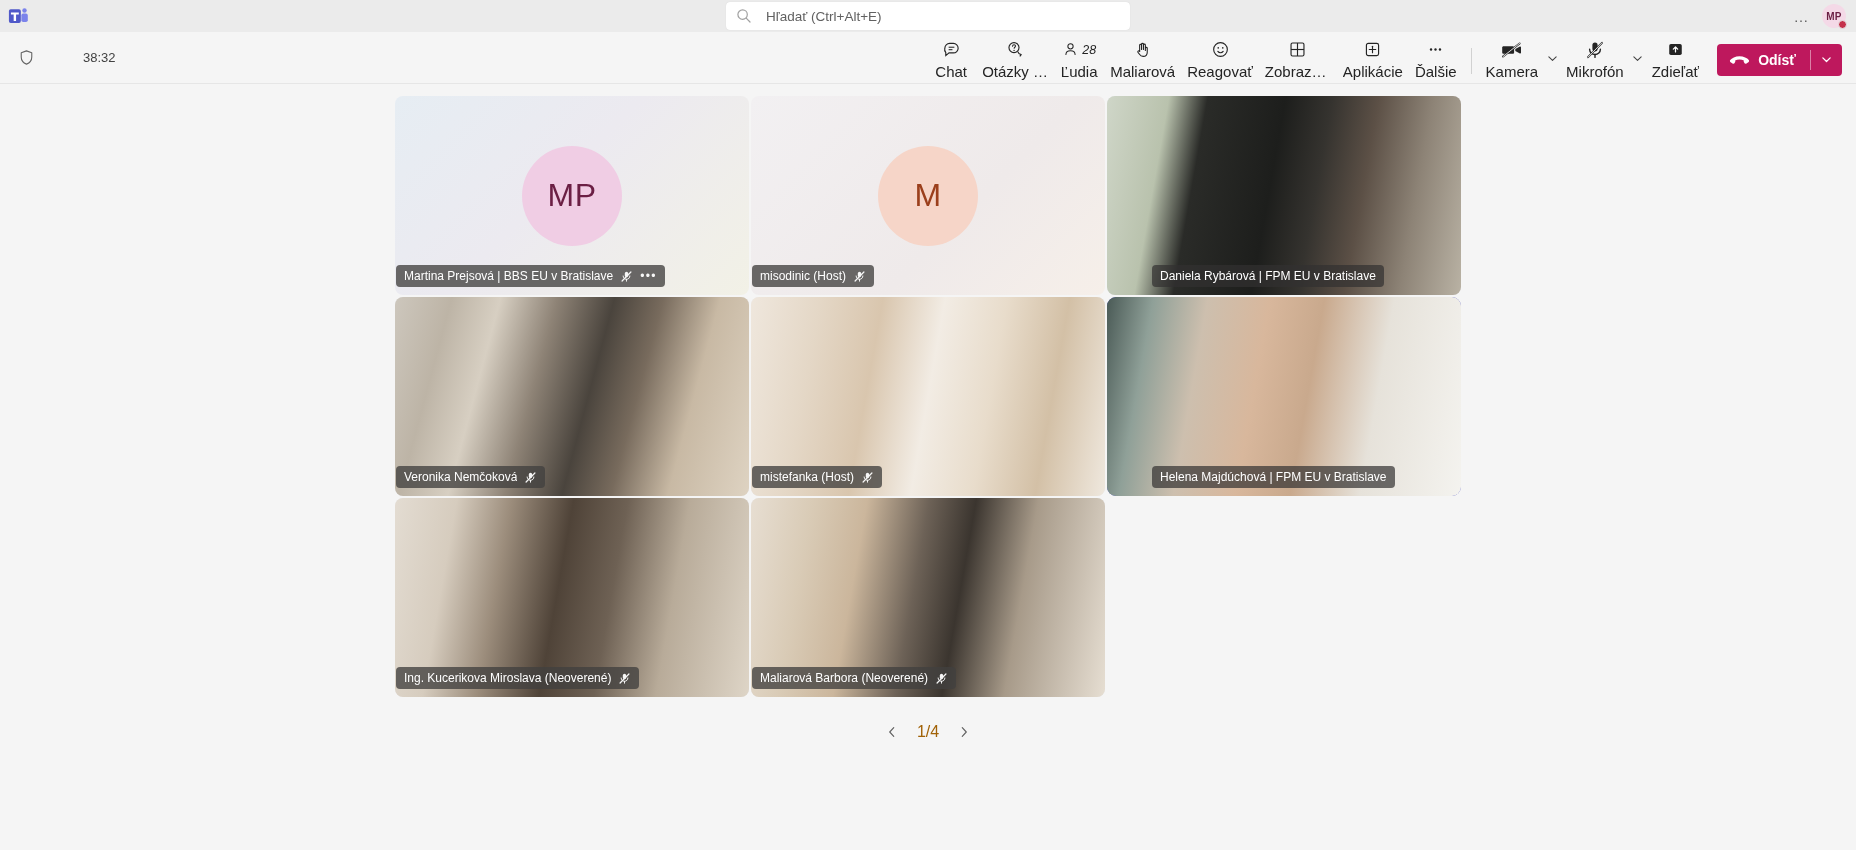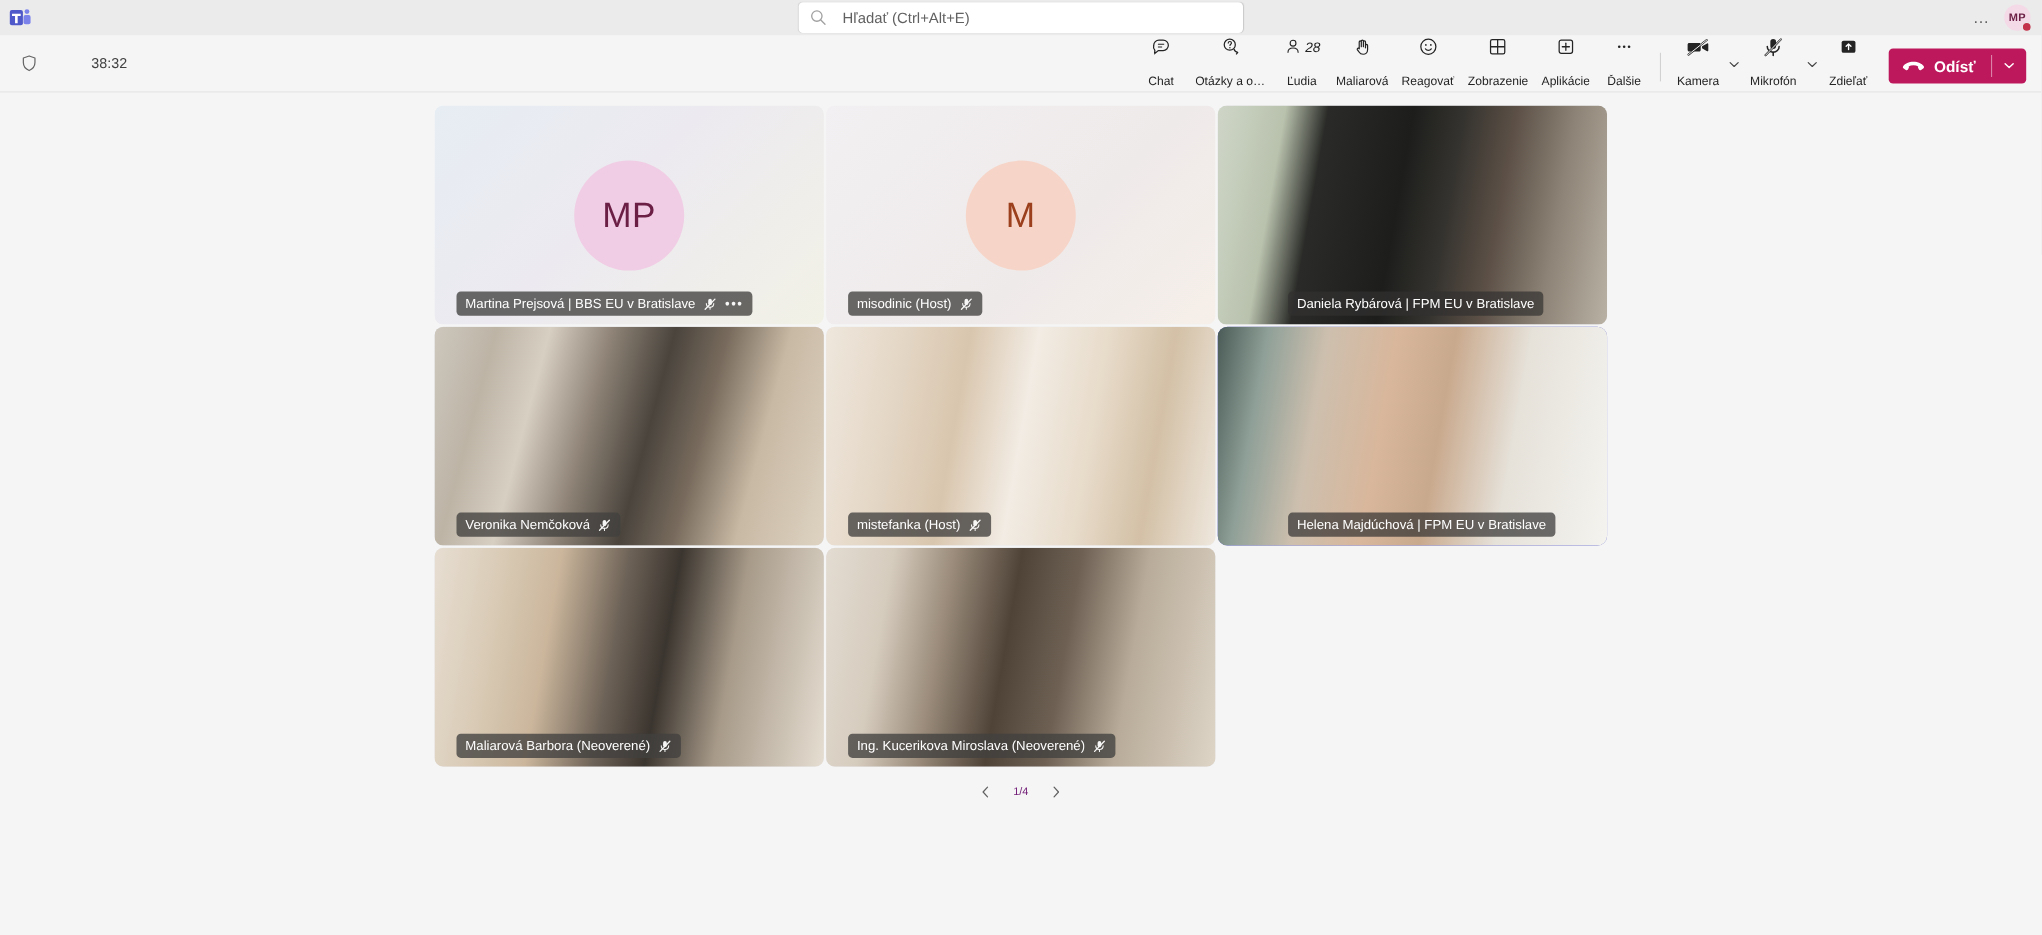--- a/index.html
+++ b/index.html
@@ -79,21 +79,21 @@
     display: flex; align-items: flex-end; height: 52px;
   }
   .ctrl {
     display: flex; flex-direction: column; align-items: center;
     justify-content: center;
     min-width: 50px; padding: 3px 6px 4px;
     cursor: pointer; border-radius: 4px;
   }
   .ctrl .ic { height: 20px; display: flex; align-items: center; justify-content: center; gap: 3px; font-style: italic; }
   .ctrl .lb {
-    font-size: 11px; color: #242424; margin-top: 15px;
+    font-size: 15px; color: #242424; margin-top: 3px;
     white-space: nowrap; max-width: 66px; overflow: hidden; text-overflow: ellipsis;
   }
   .count { font-size: 12.5px; color: #242424; }
   .divider-v { width: 1px; height: 26px; background: #d1d1d1; margin: 0 8px 10px; }
   .chev {
     display: flex; align-items: center; justify-content: center;
     width: 16px; height: 44px; cursor: pointer; color: #424242;
     padding-bottom: 6px;
   }
   .leave-btn {
@@ -136,41 +136,41 @@
     width: 100%; height: 100%;
     display: flex; align-items: center; justify-content: center;
   }
   .av-circle {
     width: 100px; height: 100px; border-radius: 50%;
     display: flex; align-items: center; justify-content: center;
     font-size: 32px; font-weight: 400; letter-spacing: .5px;
   }
 
   .namebar {
-    position: absolute; left: 20px; bottom: 8px;
+    position: absolute; left: 1px; bottom: 8px;
     display: flex; align-items: center; gap: 7px;
     background: rgba(65,64,63,.78);
     color: #fff; font-size: 12px;
     border-radius: 4px;
     padding: 4px 8px;
     max-width: 92%;
     white-space: nowrap;
   }
   .namebar.plain { background: rgba(50,49,48,.70); margin-left: 44px; }
   .nb-name { overflow: hidden; text-overflow: ellipsis; }
   .mic-off { width: 13px; height: 13px; flex: none; opacity: .95; }
   .nb-more { letter-spacing: 1.3px; font-size: 12px; opacity: .95; cursor: pointer; }
 
   
   .vb { position: absolute; inset: 0; }
 
   .pager {
-    margin-top: 14px;
+    margin-top: 26px;
     display: flex; align-items: center; gap: 16px;
-    color: #701a75; font-size: 10px;
+    color: #a16207; font-size: 16px;
   }
   .pager .pg-btn { cursor: pointer; display: flex; align-items: center; justify-content: center; width: 18px; height: 18px; }
 </style>
 </head>
 <body>
 
 <div class="titlebar">
   <div class="teams-logo">
     <svg viewBox="0 0 24 24" width="22" height="22">
       <rect x="1" y="4.5" width="13" height="15" rx="2" fill="#5059c9"></rect>
@@ -422,35 +422,35 @@
           </svg>
         </div>
       </div>
       <div class="tile active">
         <div class="vb" style="background: linear-gradient(100deg, rgb(74, 90, 86) 0%, rgb(143, 160, 152) 12%, rgb(205, 191, 174) 26%, rgb(216, 183, 156) 42%, rgb(201, 169, 141) 56%, rgb(230, 226, 218) 74%, rgb(244, 243, 239) 100%);"></div>
         <div class="namebar plain">
           <span class="nb-name">Helena Majdúchová | FPM EU v Bratislave</span>
         </div>
       </div>
       <div class="tile">
+        <div class="vb" style="background: linear-gradient(100deg, rgb(227, 220, 210) 0%, rgb(214, 204, 190) 16%, rgb(156, 141, 124) 30%, rgb(79, 67, 56) 46%, rgb(110, 97, 84) 60%, rgb(184, 171, 153) 76%, rgb(222, 213, 199) 100%);"></div>
+        <div class="namebar">
+          <span class="nb-name">Ing. Kucerikova Miroslava (Neoverené)</span>
+          <svg viewBox="0 0 20 20" class="mic-off">
+            <rect x="7.4" y="2.6" width="5.2" height="8.6" rx="2.6" fill="#ffffff"></rect>
+            <path d="M4.8 9.2c0 2.9 2.3 5.1 5.2 5.1s5.2-2.2 5.2-5.1" fill="none" stroke="#ffffff" stroke-width="1.5" stroke-linecap="round"></path>
+            <line x1="10" y1="14.3" x2="10" y2="17.2" stroke="#ffffff" stroke-width="1.5" stroke-linecap="round"></line>
+            <line x1="3.2" y1="17" x2="16.8" y2="3" stroke="#ffffff" stroke-width="1.9" stroke-linecap="round"></line>
+          </svg>
+        </div>
+      </div>
+      <div class="tile">
         <div class="vb" style="background: linear-gradient(100deg, rgb(231, 222, 210) 0%, rgb(217, 203, 182) 16%, rgb(203, 182, 156) 30%, rgb(109, 98, 87) 46%, rgb(59, 53, 47) 58%, rgb(167, 154, 137) 74%, rgb(230, 222, 210) 100%);"></div>
         <div class="namebar">
           <span class="nb-name">Maliarová Barbora (Neoverené)</span>
-          <svg viewBox="0 0 20 20" class="mic-off">
-            <rect x="7.4" y="2.6" width="5.2" height="8.6" rx="2.6" fill="#ffffff"></rect>
-            <path d="M4.8 9.2c0 2.9 2.3 5.1 5.2 5.1s5.2-2.2 5.2-5.1" fill="none" stroke="#ffffff" stroke-width="1.5" stroke-linecap="round"></path>
-            <line x1="10" y1="14.3" x2="10" y2="17.2" stroke="#ffffff" stroke-width="1.5" stroke-linecap="round"></line>
-            <line x1="3.2" y1="17" x2="16.8" y2="3" stroke="#ffffff" stroke-width="1.9" stroke-linecap="round"></line>
-          </svg>
-        </div>
-      </div>
-      <div class="tile">
-        <div class="vb" style="background: linear-gradient(100deg, rgb(227, 220, 210) 0%, rgb(214, 204, 190) 16%, rgb(156, 141, 124) 30%, rgb(79, 67, 56) 46%, rgb(110, 97, 84) 60%, rgb(184, 171, 153) 76%, rgb(222, 213, 199) 100%);"></div>
-        <div class="namebar">
-          <span class="nb-name">Ing. Kucerikova Miroslava (Neoverené)</span>
           <svg viewBox="0 0 20 20" class="mic-off">
             <rect x="7.4" y="2.6" width="5.2" height="8.6" rx="2.6" fill="#ffffff"></rect>
             <path d="M4.8 9.2c0 2.9 2.3 5.1 5.2 5.1s5.2-2.2 5.2-5.1" fill="none" stroke="#ffffff" stroke-width="1.5" stroke-linecap="round"></path>
             <line x1="10" y1="14.3" x2="10" y2="17.2" stroke="#ffffff" stroke-width="1.5" stroke-linecap="round"></line>
             <line x1="3.2" y1="17" x2="16.8" y2="3" stroke="#ffffff" stroke-width="1.9" stroke-linecap="round"></line>
           </svg>
         </div>
       </div>
     </div>
 

